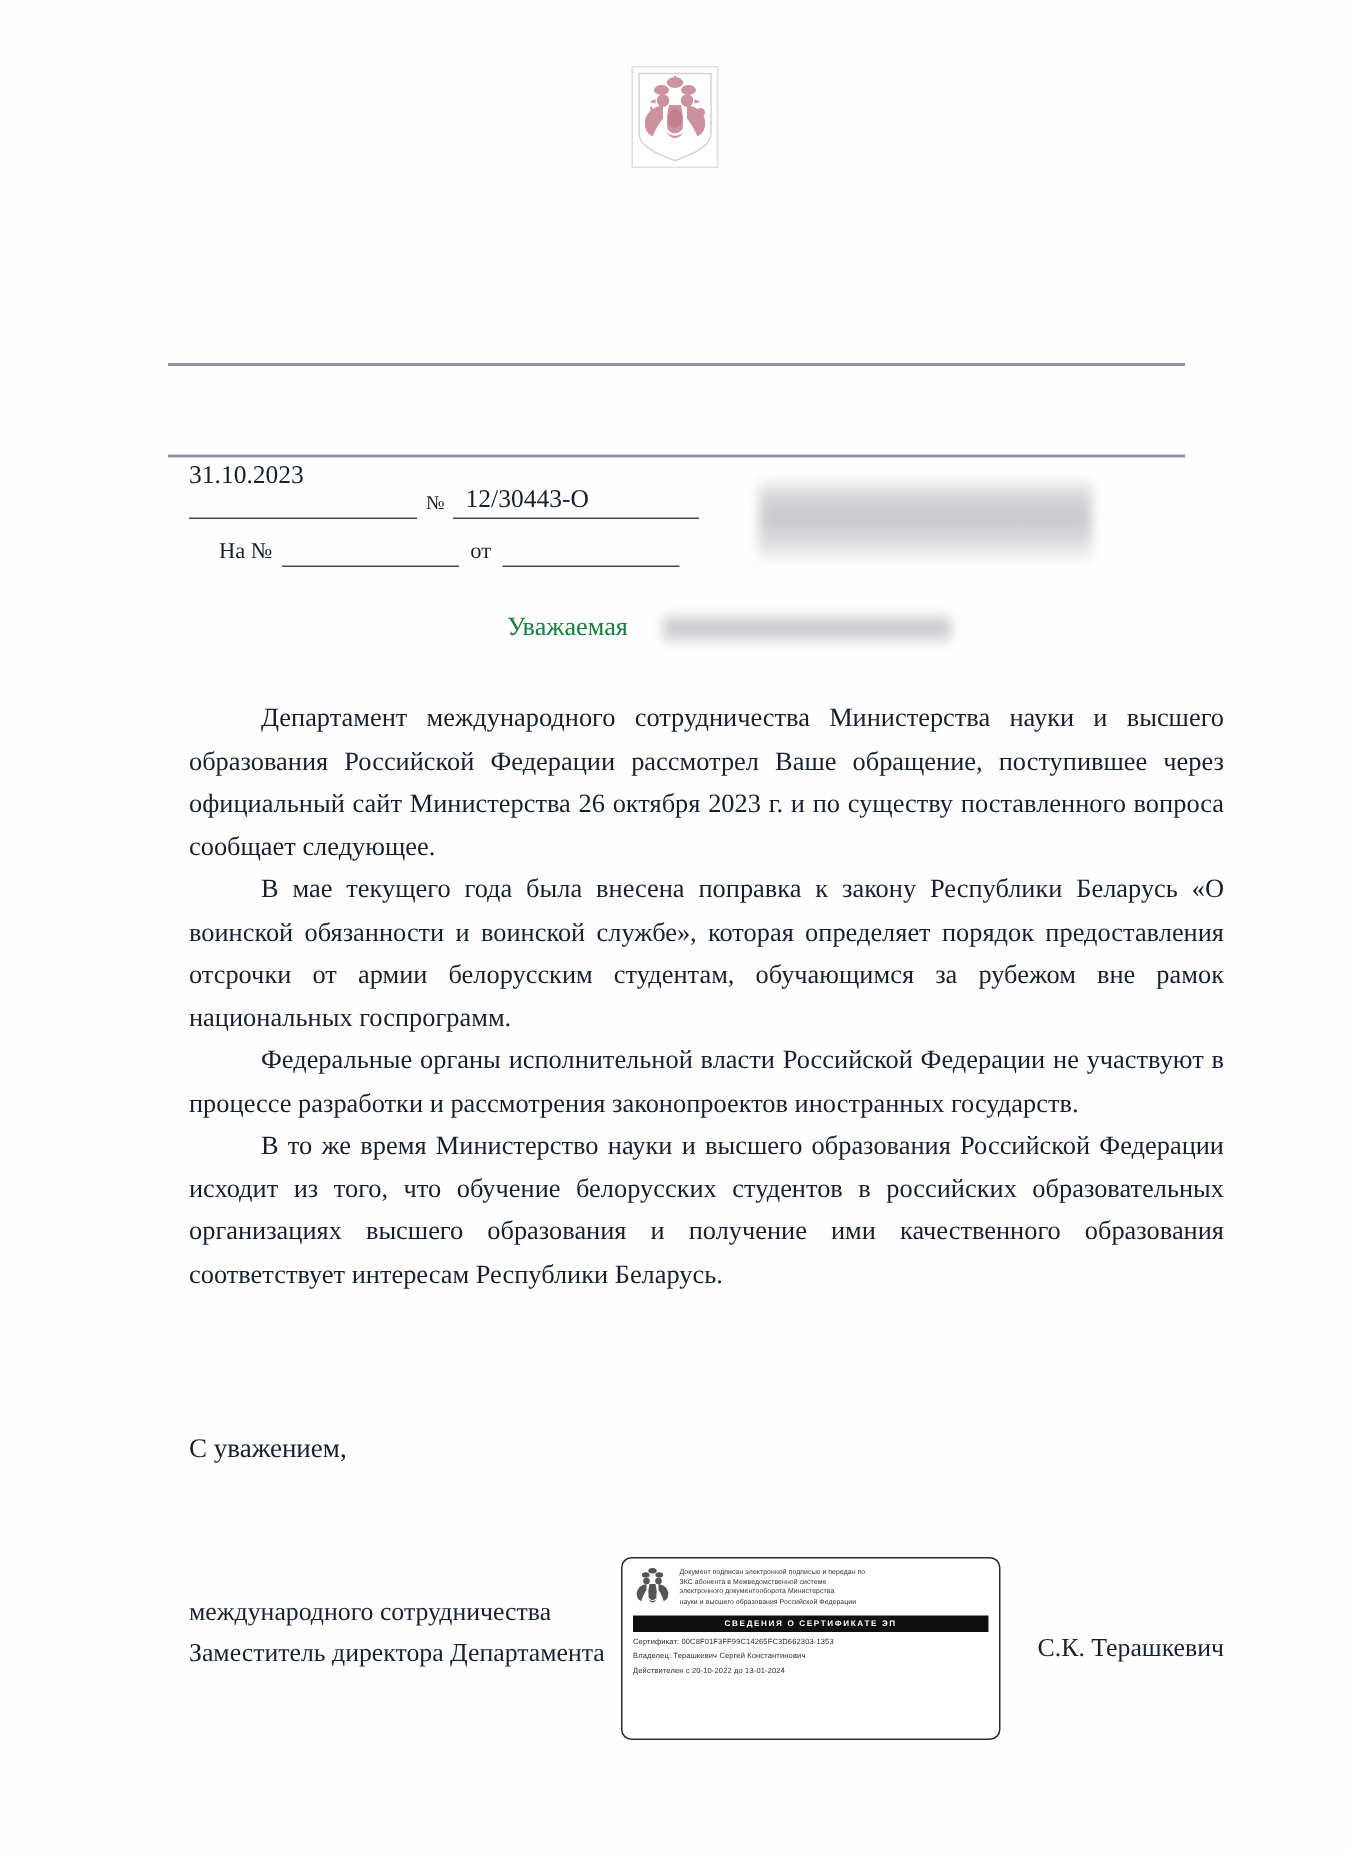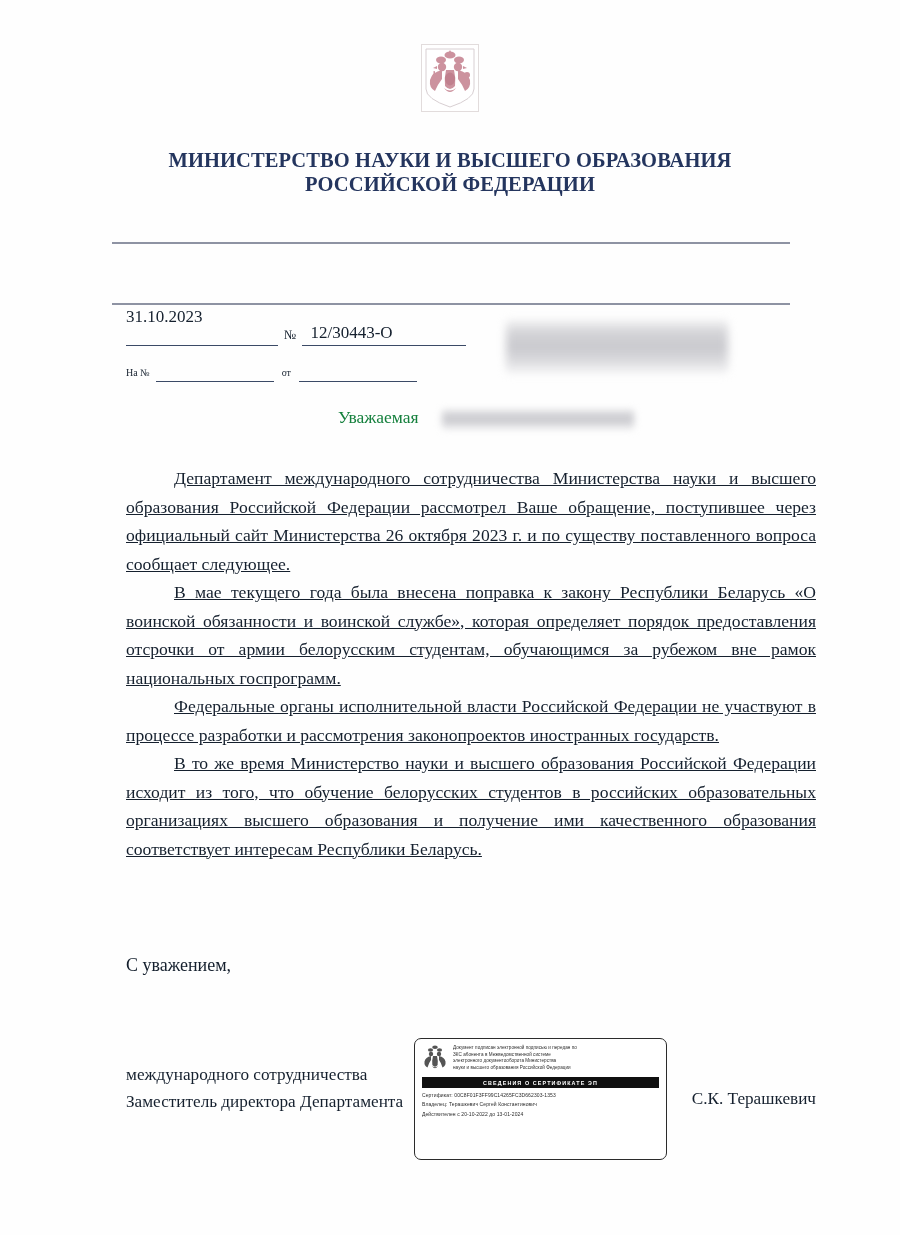--- a/index.html
+++ b/index.html
@@ -110,24 +110,25 @@
     padding: 0 6px 3px 6px;
   }
   .ref-no {
     flex: 1;
     border-bottom: 1.5px solid #3b4a66;
     padding-bottom: 2px;
     padding-left: 8px;
   }
   .ref-row2 {
     display: flex;
-    align-items: center;
-    font-size: 10px;
+    align-items: flex-start;
+    font-size: 15px;
     height: 26px;
     margin-top: 14px;
+    margin-left: 20px;
   }
   .ref-na { padding-bottom: 2px; white-space: nowrap; }
   .ref-blank1 {
     width: 118px;
     border-bottom: 1.5px solid #3b4a66;
     margin-left: 6px;
     height: 17px;
   }
   .ref-ot { padding: 0 8px 2px 8px; }
   .ref-blank2 {
@@ -175,21 +176,20 @@
   .body-text {
     position: absolute;
     left: 126px;
     top: 464px;
     width: 690px;
     font-size: 17.6px;
     line-height: 1.62;
     text-align: justify;
     color: #15202e;
     hyphens: none;
-    text-decoration: underline;
   }
   .body-text p {
     margin: 0;
     text-indent: 48px;
   }
 
   
   .closing {
     position: absolute;
     left: 126px;
@@ -305,24 +305,20 @@
 
           <path d="M22 43 Q28 51 34 43 Q28 48 22 43 Z"></path>
 
           <rect x="11.5" y="26" width="1.5" height="14" rx="0.6"></rect>
           <circle cx="45" cy="30" r="3"></circle>
         </g>
       </svg>
     </div>
   </div>
 
-  <div class="ministry-title">
-    <span>МИНИСТЕРСТВО НАУКИ И ВЫСШЕГО ОБРАЗОВАНИЯ</span>
-    <span class="l2">РОССИЙСКОЙ ФЕДЕРАЦИИ</span>
-  </div>
 
 
   <div class="rule top"></div>
 
 
   <div class="rule bottom"></div>
 
   <div class="refblock">
     <div class="ref-row1">
       <div class="ref-date">31.10.2023</div>

